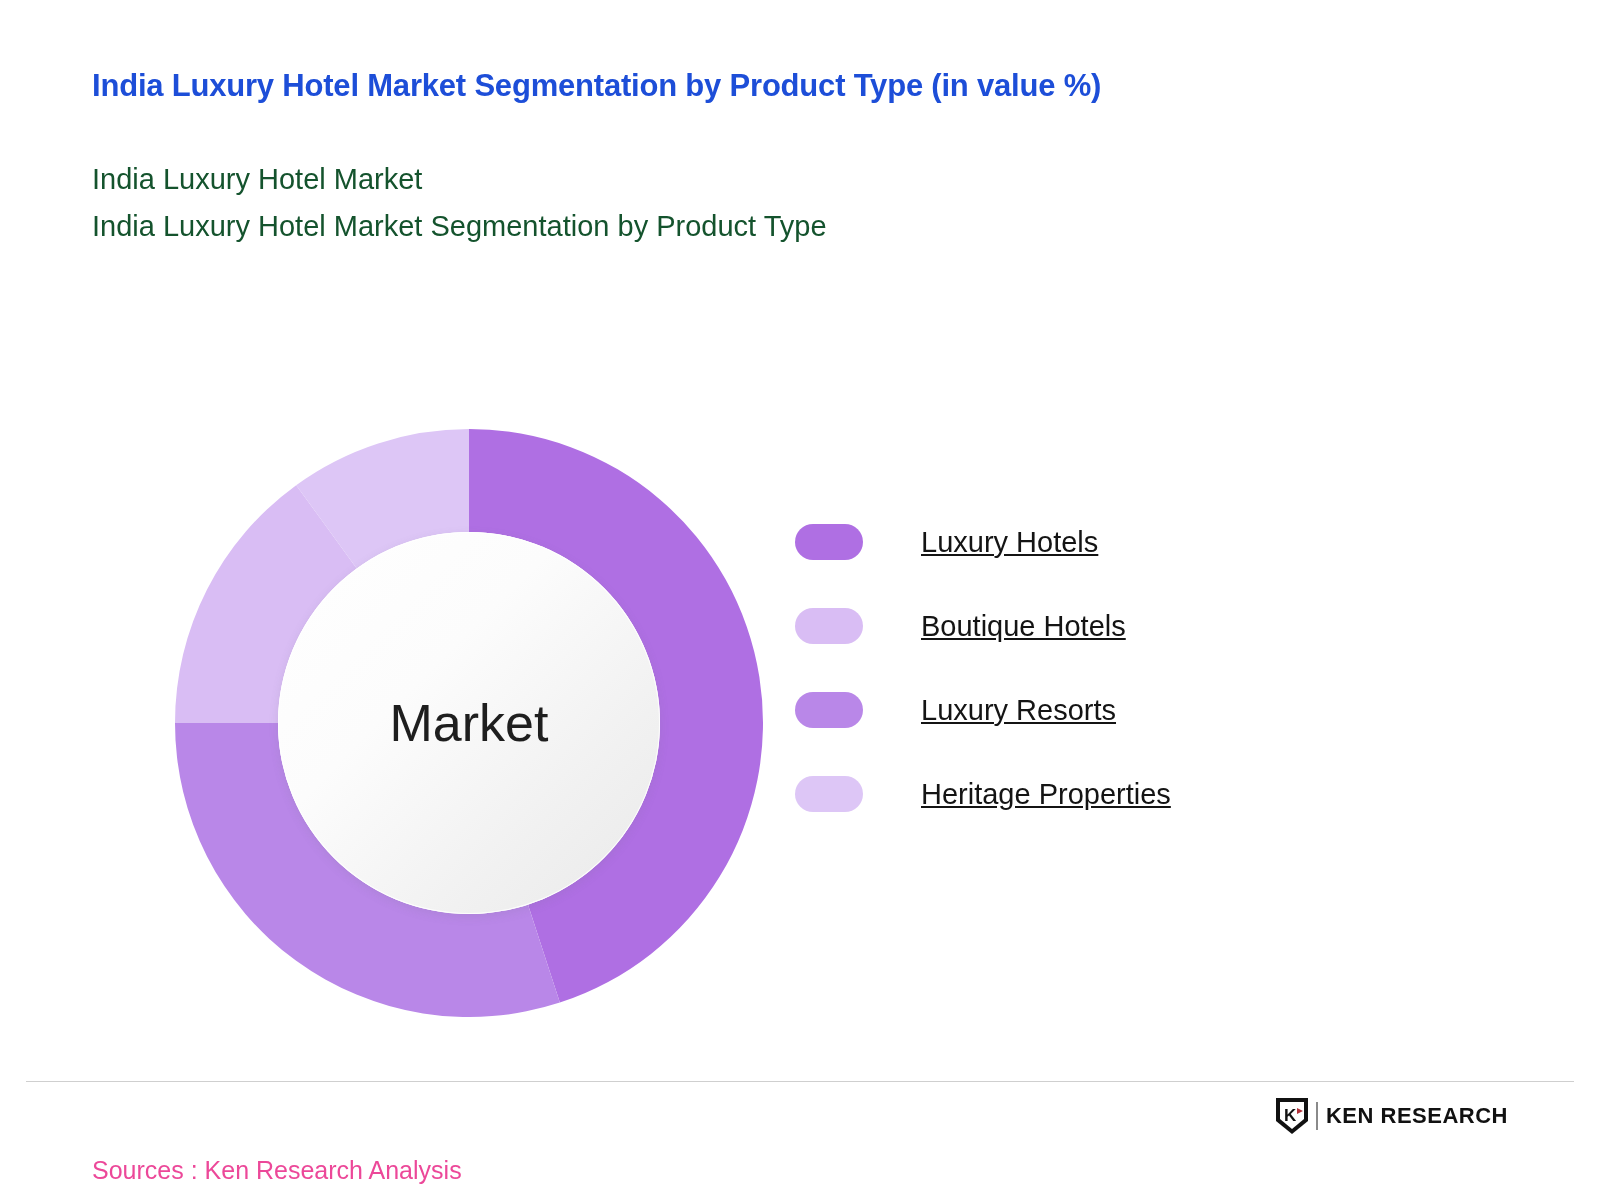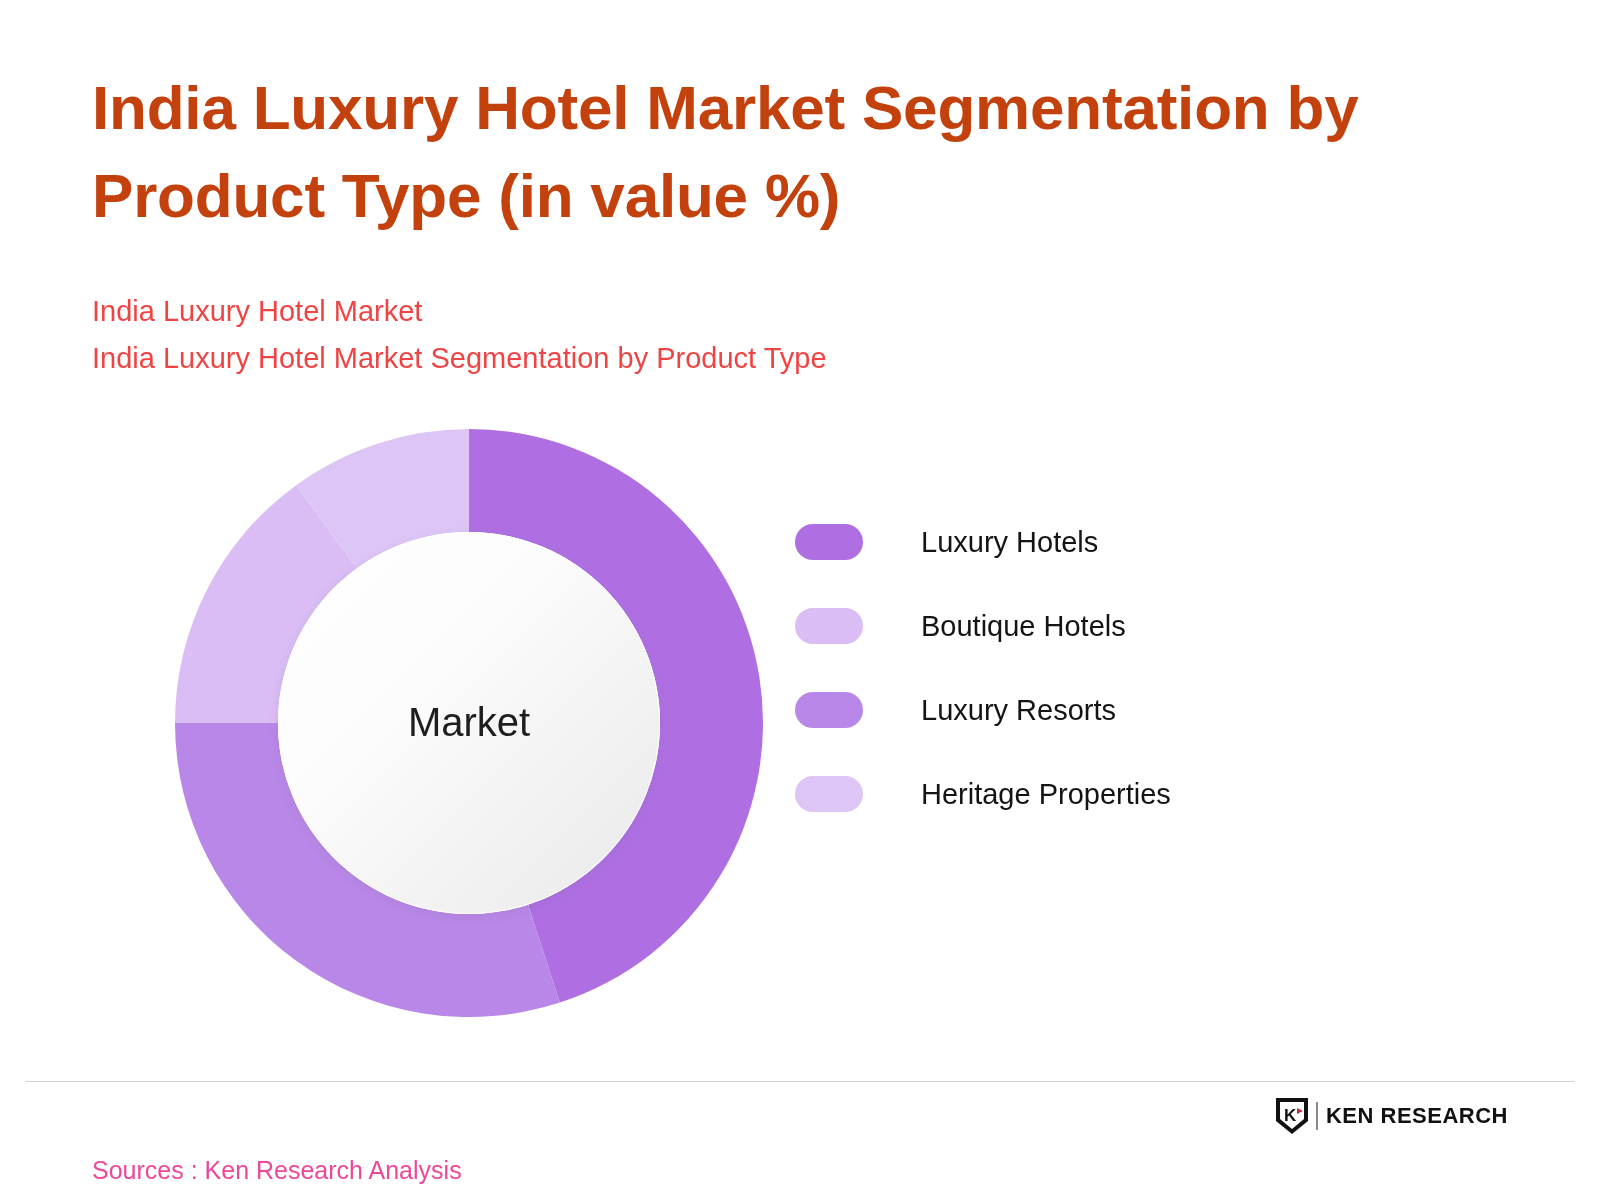--- a/index.html
+++ b/index.html
@@ -18,31 +18,31 @@
   }
 
   
   .header {
     position: absolute;
     left: 92px;
     top: 64px;
     width: 1420px;
   }
   .title {
-    font-size: 62px;
+    font-size: 31px;
     font-weight: bold;
-    color: #c2410c;
+    color: #1d4ed8;
     line-height: 1.42;
     letter-spacing: -0.2px;
     max-width: 1400px;
   }
   .subtitle {
     margin-top: 48px;
     font-size: 29px;
-    color: #ef4444;
+    color: #14532d;
     line-height: 1.62;
     font-weight: 400;
   }
 
   
   .chart-area {
     position: absolute;
     left: 0;
     top: 395px;
     width: 1600px;
@@ -64,21 +64,21 @@
     height: 382px;
     border-radius: 50%;
     background: linear-gradient(135deg, #ffffff 0%, #fcfcfc 38%, #f1f1f1 72%, #e9e9e9 100%);
     box-shadow: 0 3px 10px rgba(120,110,140,0.16), inset 0 0 0 1px rgba(255,255,255,0.85);
     display: flex;
     flex-direction: column;
     align-items: center;
     justify-content: center;
   }
   .center-line {
-    font-size: 40px;
+    font-size: 52px;
     color: #1e1e1e;
     line-height: 1.58;
     font-weight: 400;
     text-align: center;
   }
 
   
   .legend {
     position: absolute;
     left: 795px;
@@ -94,20 +94,21 @@
     width: 68px;
     height: 36px;
     border-radius: 18px;
     flex: 0 0 auto;
   }
   .legend-label {
     margin-left: 58px;
     font-size: 29px;
     color: #141414;
     white-space: nowrap;
+    text-decoration: underline;
   }
 
   
   .footer-rule {
     position: absolute;
     left: 26px;
     top: 1081px;
     width: 1548px;
     height: 1px;
     background: #cfcfcf;

